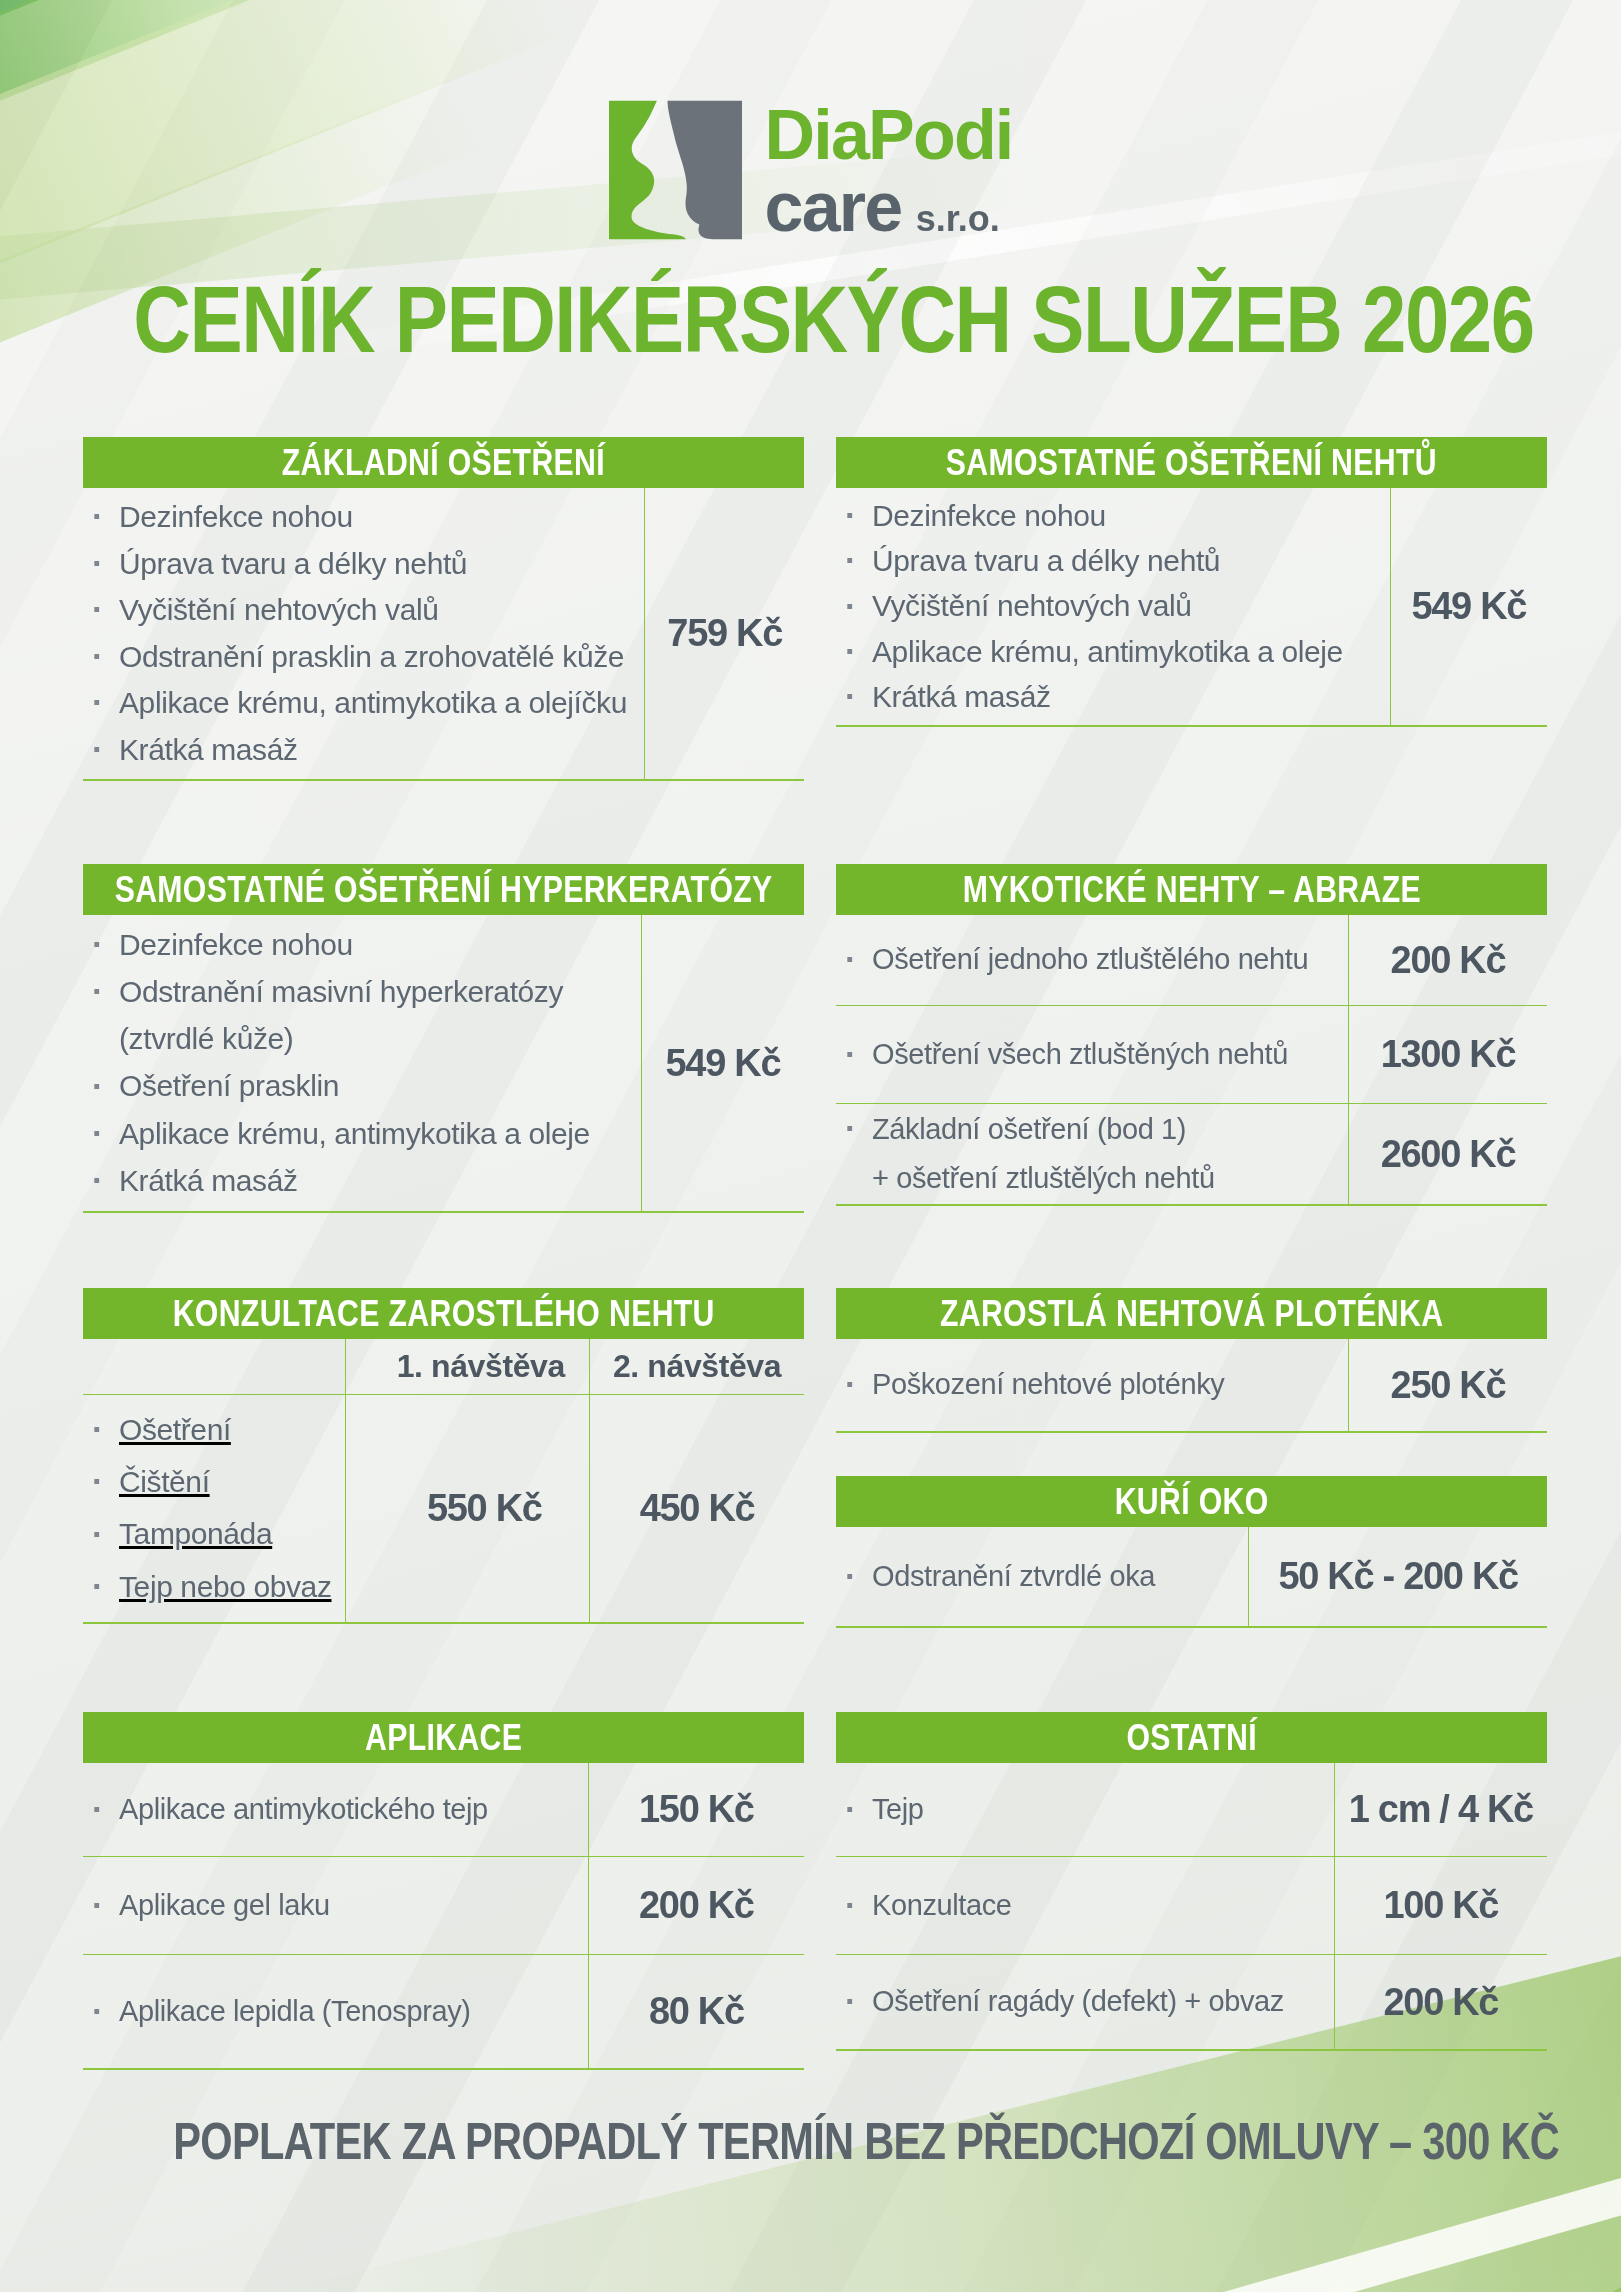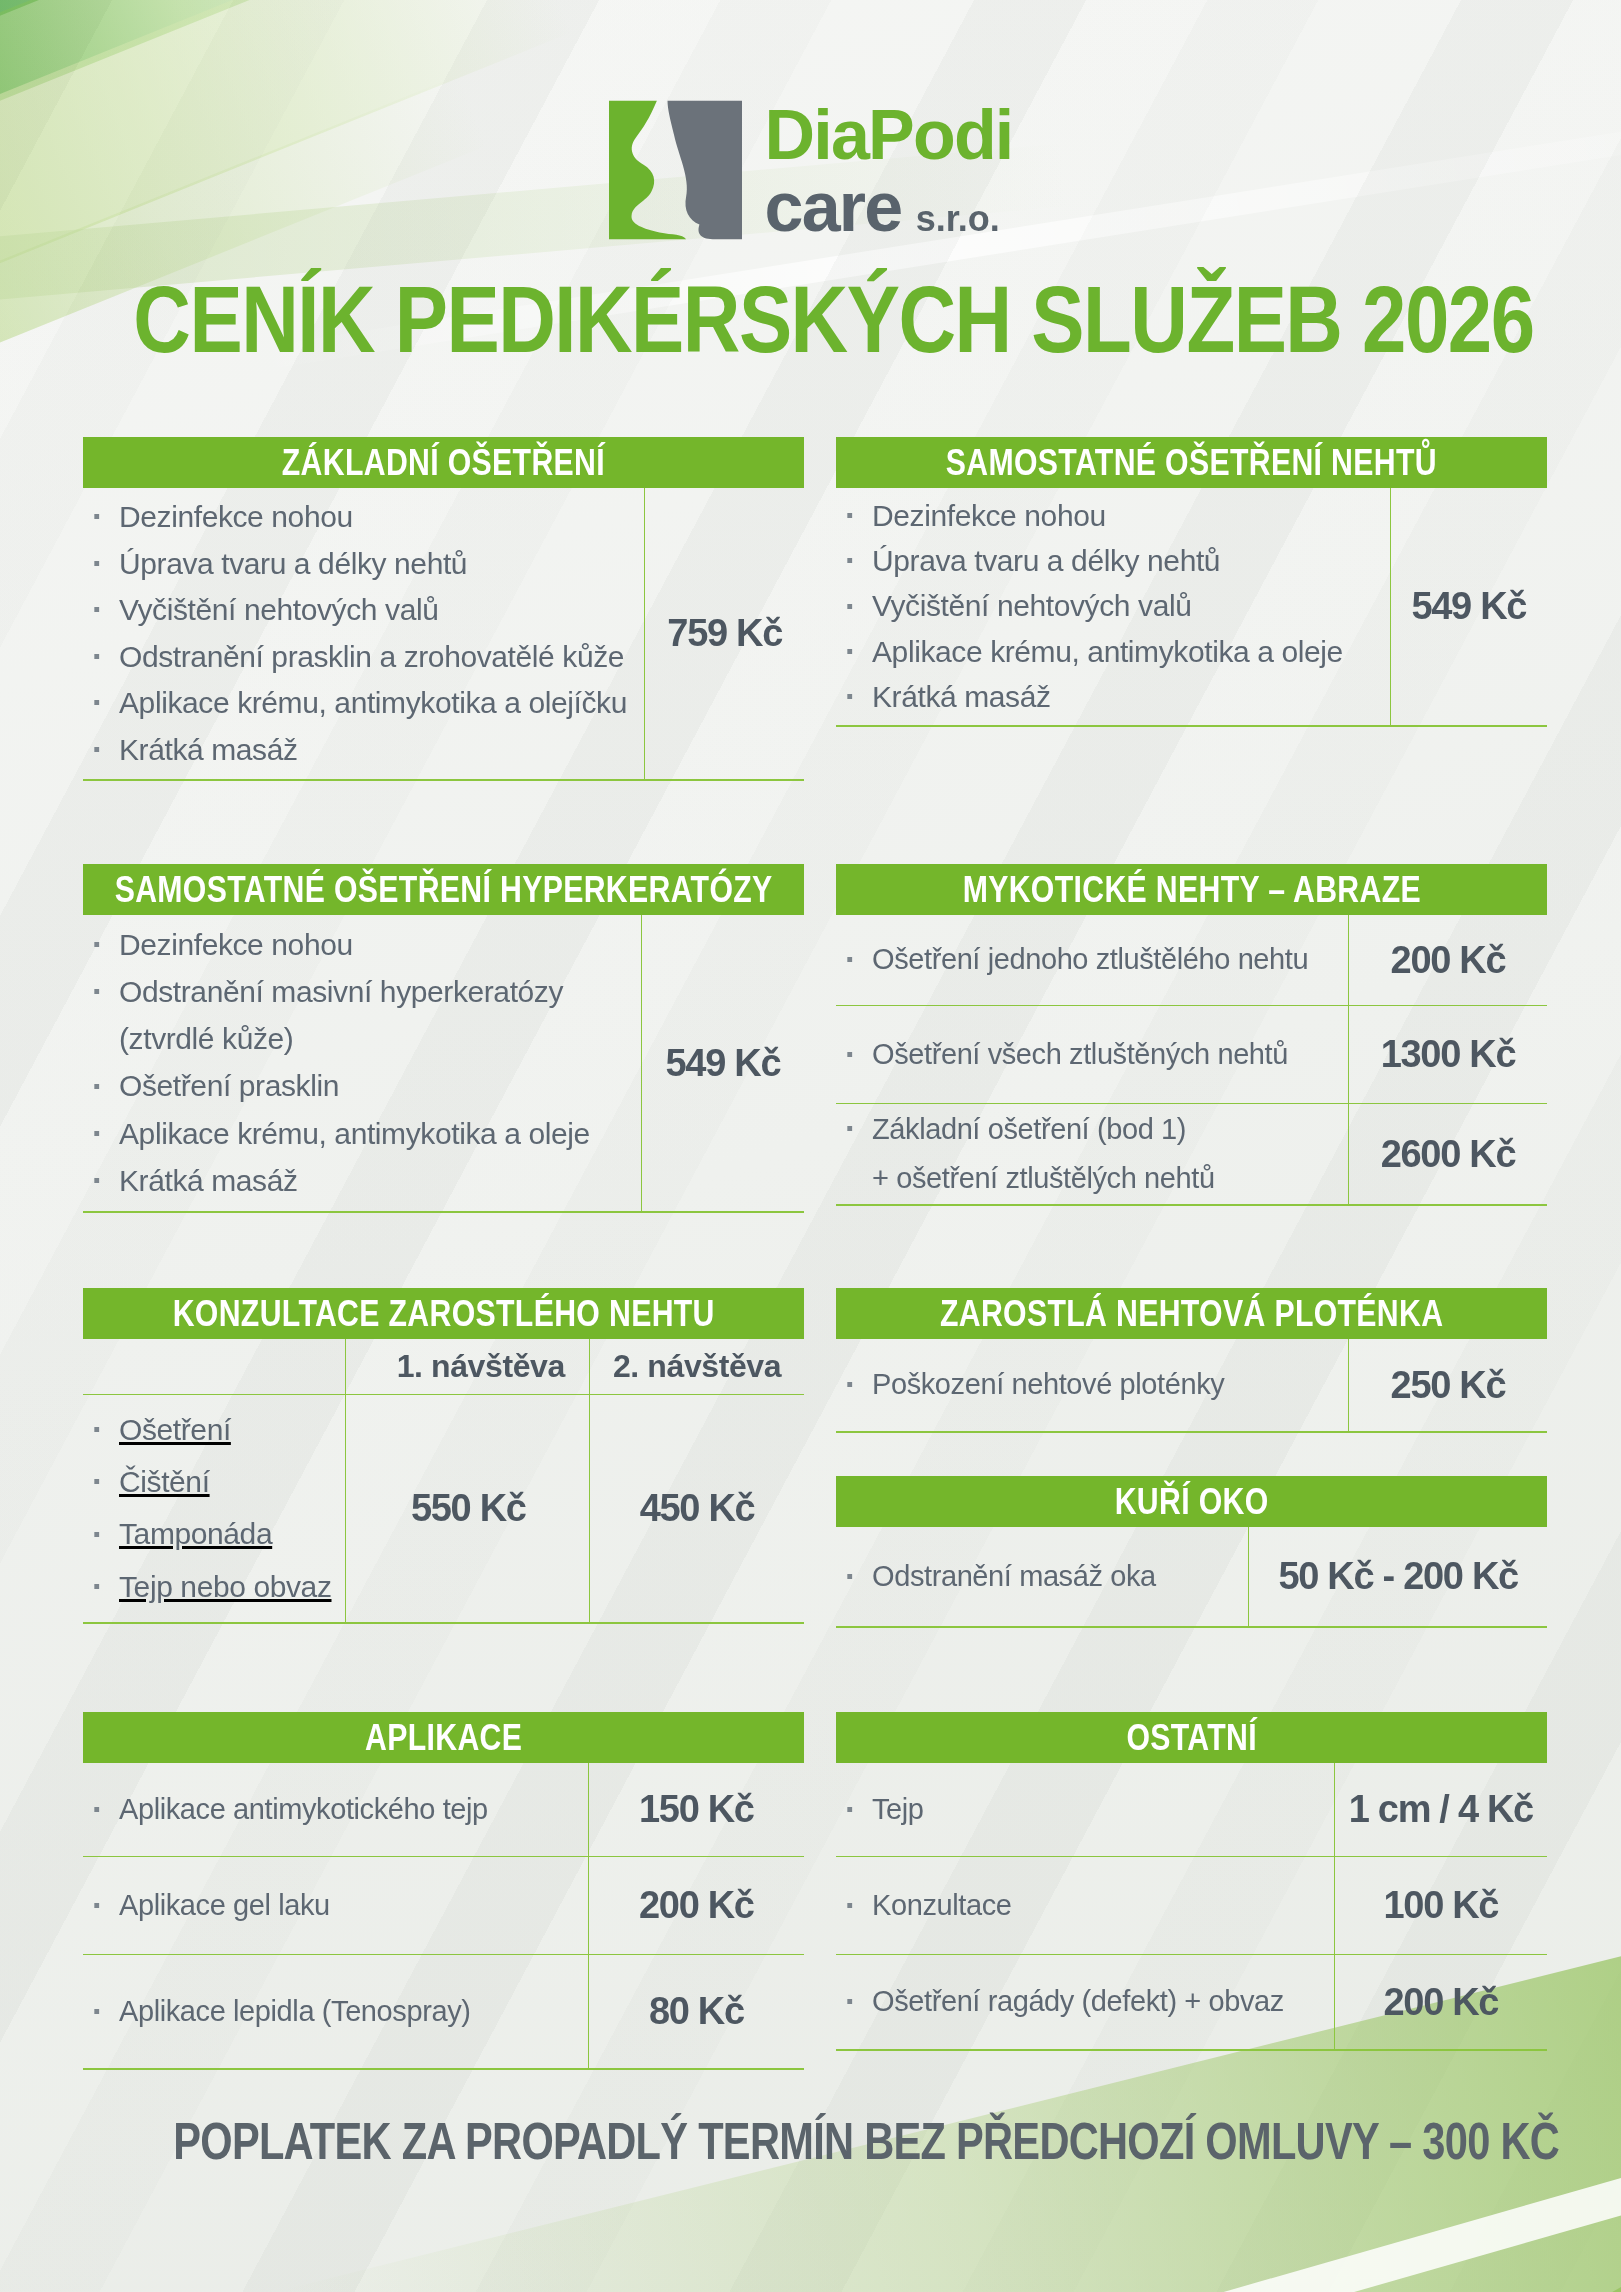--- a/index.html
+++ b/index.html
@@ -231,21 +231,21 @@
           <span>2. návštěva</span>
         </div>
     </div>
     <div class="kbd" style="height:227px;">
       <ul class="items" style="right:63.6%;text-decoration:underline;">
         <li>Ošetření</li>
         <li>Čištění</li>
         <li>Tamponáda</li>
         <li>Tejp nebo obvaz</li>
       </ul>
-      <div class="kp" style="left:36.4%;width:33.8%;">
+      <div class="kp" style="left:36.4%;width:33.8%;padding-left:16px;">
         <span class="price">550 Kč</span>
       </div>
       <div class="kp" style="left:70.2%;right:0;">
         <span class="price">450 Kč</span>
       </div>
     </div>
   </section>
 
   <section class="tbl" style="left:836px;top:1288px;width:711px;">
     <div class="hd">
@@ -263,21 +263,21 @@
     </div>
   </section>
 
   <section class="tbl" style="left:836px;top:1476px;width:711px;">
     <div class="hd">
         <span>KUŘÍ OKO</span>
       </div>
     <div class="rws">
       <div class="rw" style="height:99px;">
         <div class="rlab" style="width:58%;">
-            <div class="rl">Odstranění masáž oka</div>
+            <div class="rl">Odstranění ztvrdlé oka</div>
           </div>
         <div class="rpr">
             <span class="price">50 Kč - 200 Kč</span>
           </div>
       </div>
     </div>
   </section>
 
   <section class="tbl" style="left:83px;top:1712px;width:721px;">
     <div class="hd">

